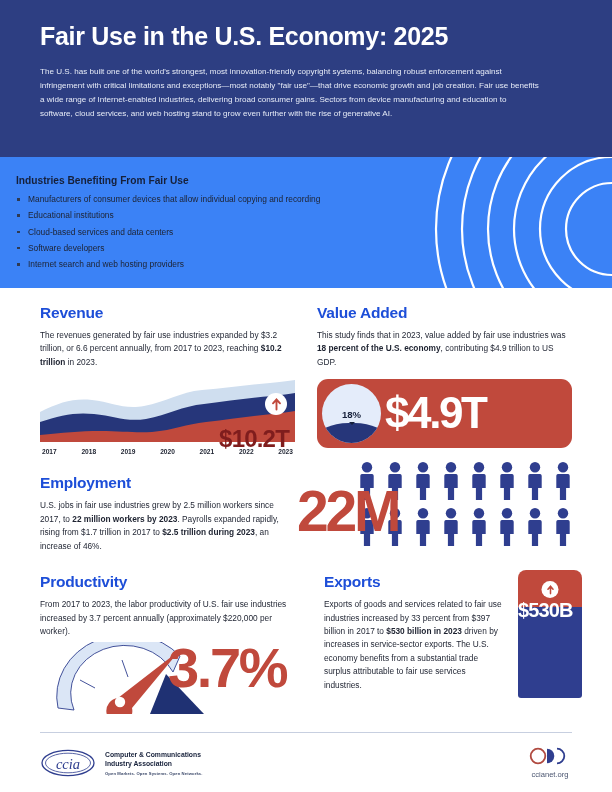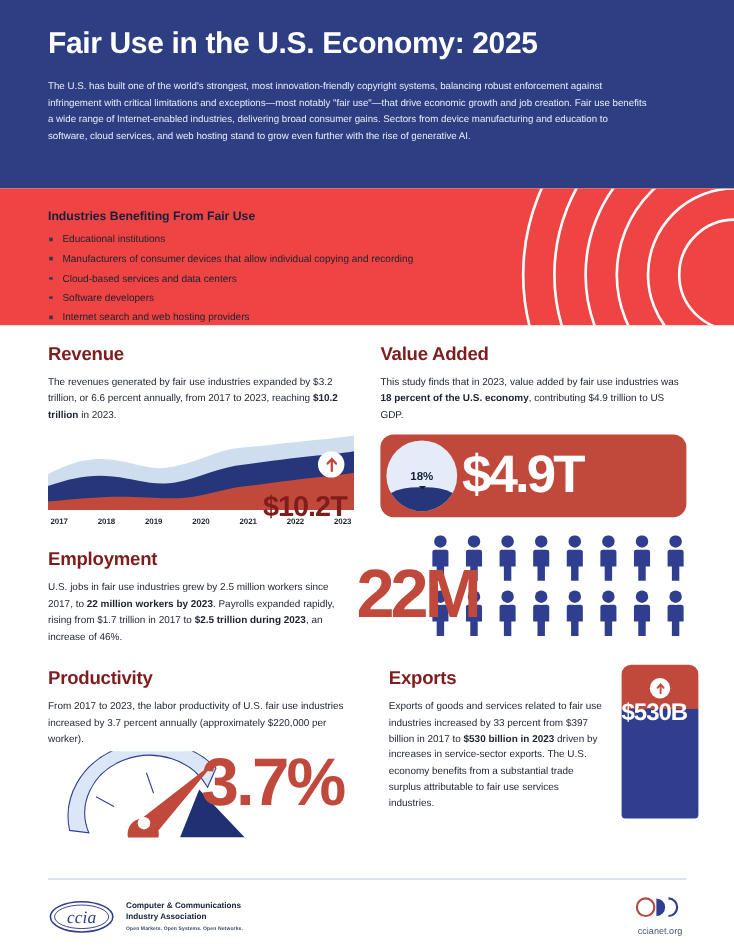--- a/index.html
+++ b/index.html
@@ -28,23 +28,23 @@
   .header p {
     color: #e6ebf7;
     font-size: 8.1px;
     line-height: 1.72;
     max-width: 500px;
   }
 
   
   .industries {
     position: relative;
-    background: #ef4444;
-    height: 114px;
-    padding: 18px 40px 0 40px;
+    background: #3b82f6;
+    height: 131px;
+    padding: 18px 40px 0 16px;
     overflow: hidden;
   }
   .industries .arcs {
     position: absolute;
     top: 0; right: 0;
     width: 300px; height: 145px;
     pointer-events: none;
   }
   .industries h2 {
     position: relative;
@@ -72,21 +72,21 @@
     background: #2f3a52;
   }
 
   
   .body-wrap { padding: 0 40px; }
   .row { display: flex; }
   .col-l { width: 262px; }
   .col-r { width: 270px; margin-left: 22px; }
 
   h3.sec {
-    color: #7f1d1d;
+    color: #1d4ed8;
     font-size: 15.5px;
     font-weight: 700;
     letter-spacing: -0.2px;
     margin-bottom: 7px;
   }
   p.sec {
     font-size: 8.3px;
     line-height: 1.62;
     color: #1d2230;
   }
@@ -245,22 +245,22 @@
       <circle cx="300" cy="72" r="46"></circle>
       <circle cx="300" cy="72" r="72"></circle>
       <circle cx="300" cy="72" r="98"></circle>
       <circle cx="300" cy="72" r="124"></circle>
       <circle cx="300" cy="72" r="150"></circle>
       <circle cx="300" cy="72" r="176"></circle>
     </g>
   </svg>
   <h2>Industries Benefiting From Fair Use</h2>
   <ul>
+    <li>Manufacturers of consumer devices that allow individual copying and recording</li>
     <li>Educational institutions</li>
-    <li>Manufacturers of consumer devices that allow individual copying and recording</li>
     <li>Cloud-based services and data centers</li>
     <li>Software developers</li>
     <li>Internet search and web hosting providers</li>
   </ul>
 </div>
 
 <div class="body-wrap">
 
   <div class="row" style="margin-top:16px;">
 

